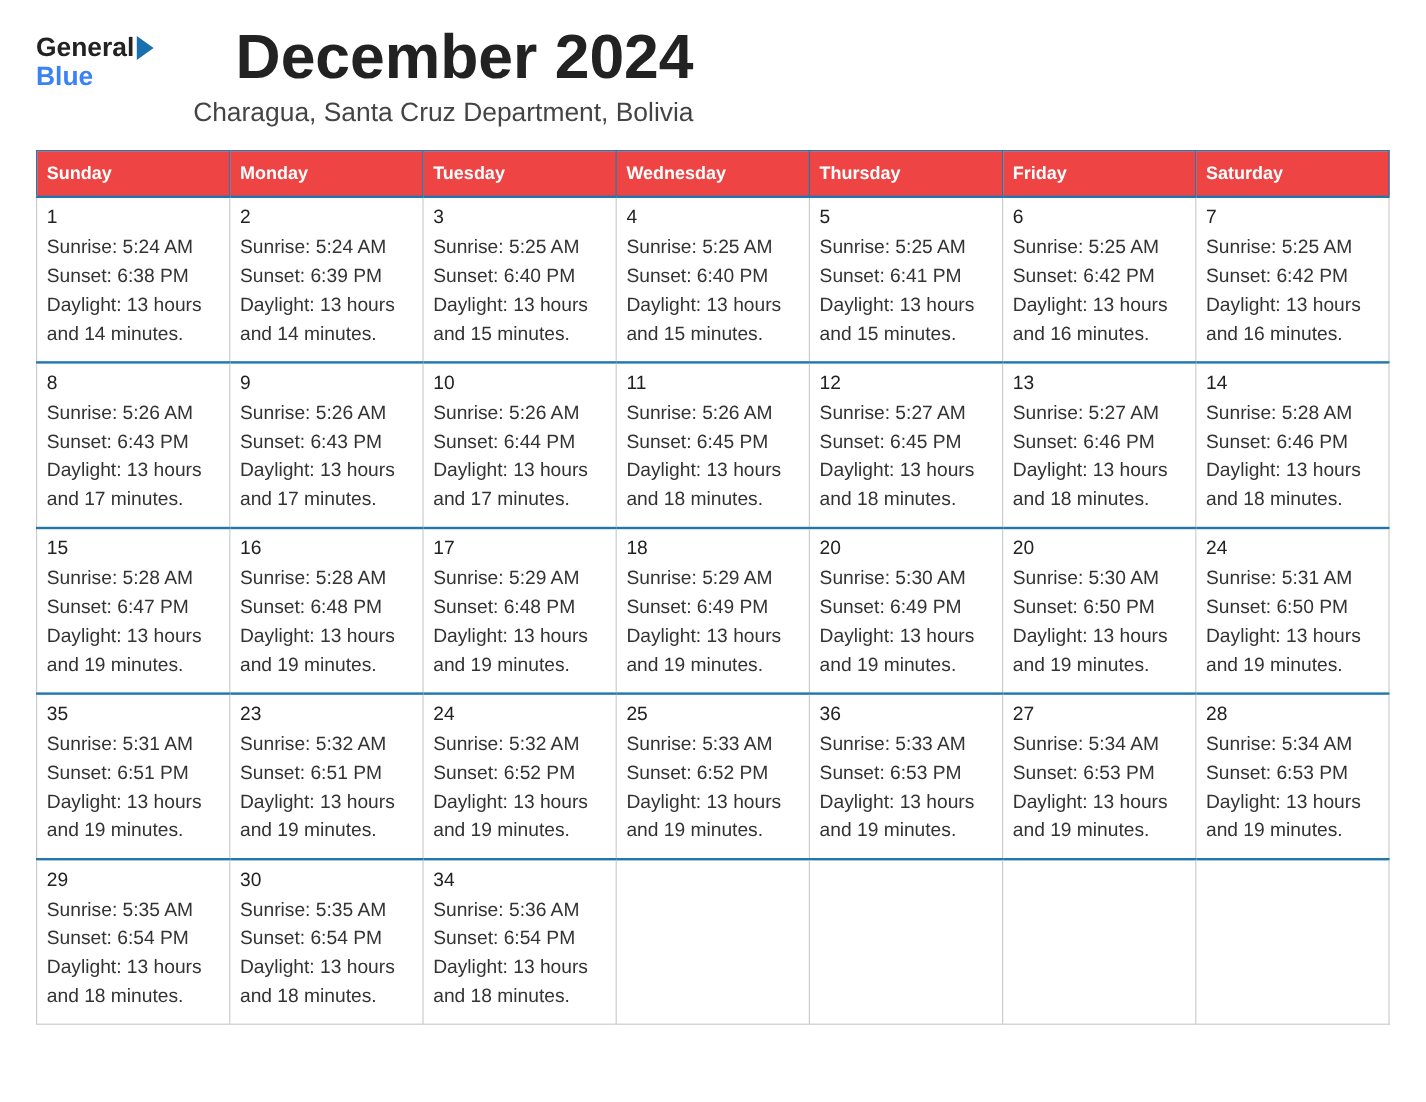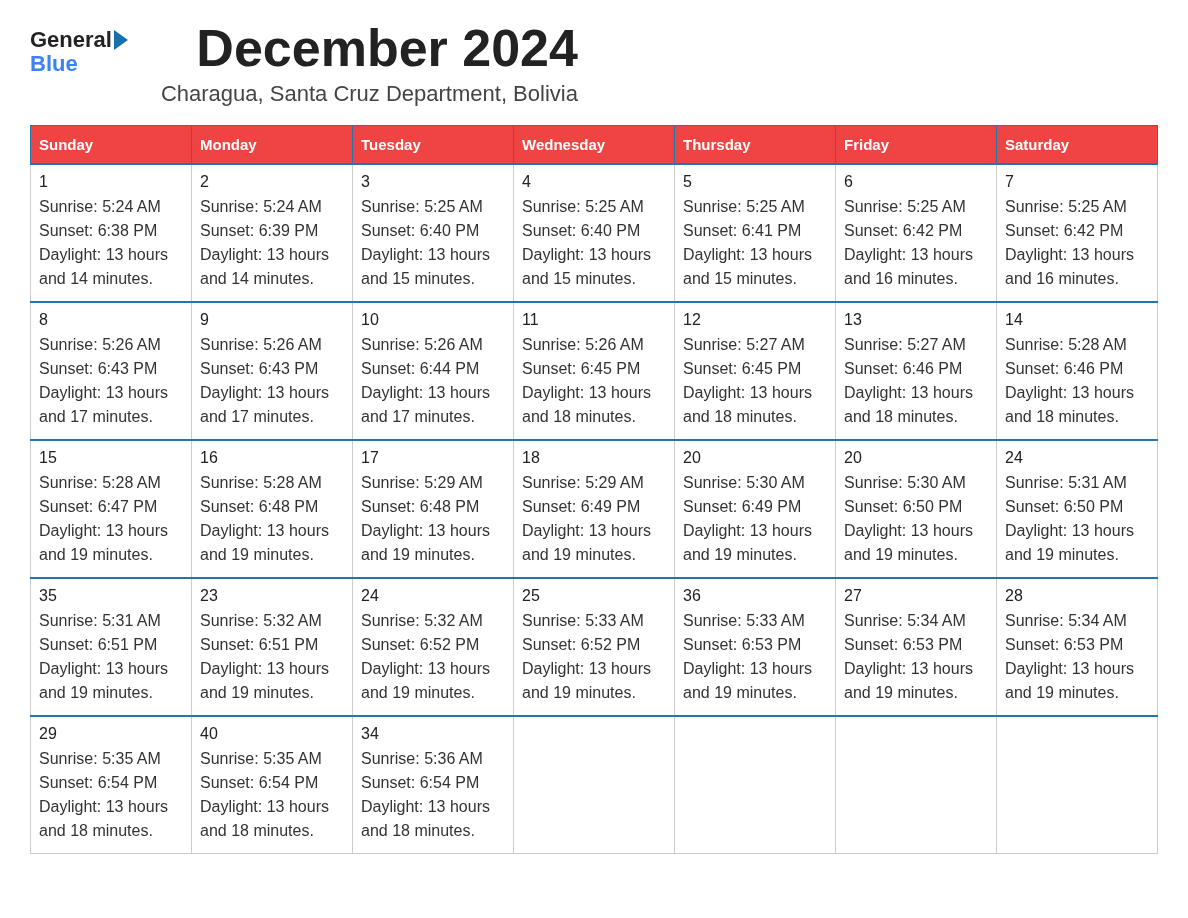--- a/index.html
+++ b/index.html
@@ -186,21 +186,21 @@
         <td><span class="day-num">36</span>
           <span class="day-info">Sunrise: 5:33 AM<br>Sunset: 6:53 PM<br>Daylight: 13 hours and 19 minutes.</span></td>
         <td><span class="day-num">27</span>
           <span class="day-info">Sunrise: 5:34 AM<br>Sunset: 6:53 PM<br>Daylight: 13 hours and 19 minutes.</span></td>
         <td><span class="day-num">28</span>
           <span class="day-info">Sunrise: 5:34 AM<br>Sunset: 6:53 PM<br>Daylight: 13 hours and 19 minutes.</span></td>
       </tr>
       <tr>
         <td><span class="day-num">29</span>
           <span class="day-info">Sunrise: 5:35 AM<br>Sunset: 6:54 PM<br>Daylight: 13 hours and 18 minutes.</span></td>
-        <td><span class="day-num">40</span>
+        <td><span class="day-num">30</span>
           <span class="day-info">Sunrise: 5:35 AM<br>Sunset: 6:54 PM<br>Daylight: 13 hours and 18 minutes.</span></td>
         <td><span class="day-num">34</span>
           <span class="day-info">Sunrise: 5:36 AM<br>Sunset: 6:54 PM<br>Daylight: 13 hours and 18 minutes.</span></td>
         <td class="empty"></td>
         <td class="empty"></td>
         <td class="empty"></td>
         <td class="empty"></td>
       </tr>
     </tbody>
 </table>

